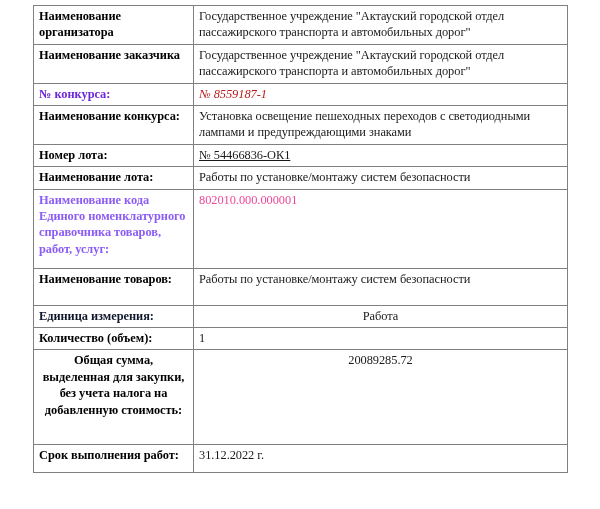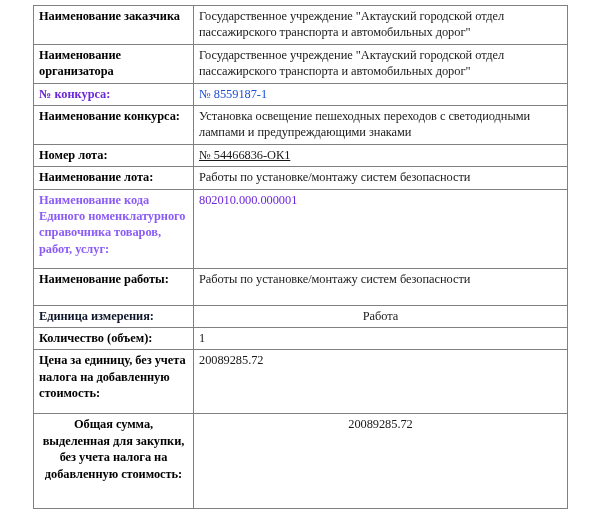--- a/index.html
+++ b/index.html
@@ -71,62 +71,58 @@
 <body>
 
 <div class="page" style="background: rgb(255, 255, 255);">
   <table class="doc-table">
     <colgroup>
       <col class="label-col">
       <col class="value-col">
     </colgroup>
     <tbody>
         <tr class="r-tall">
-          <td class="label" style="border-color: rgb(128, 128, 128); color: rgb(0, 0, 0);">Наименование заказчика</td>
+          <td class="label" style="border-color: rgb(128, 128, 128); color: rgb(0, 0, 0);">Наименование организатора</td>
           <td class="value" style="border-color: rgb(128, 128, 128); color: rgb(26, 26, 26);">Государственное учреждение "Актауский городской отдел пассажирского транспорта и автомобильных дорог"</td>
         </tr>
         <tr class="r-tall">
-          <td class="label" style="border-color: rgb(128, 128, 128); color: rgb(0, 0, 0);">Наименование организатора</td>
+          <td class="label" style="border-color: rgb(128, 128, 128); color: rgb(0, 0, 0);">Наименование заказчика</td>
           <td class="value" style="border-color: rgb(128, 128, 128); color: rgb(26, 26, 26);">Государственное учреждение "Актауский городской отдел пассажирского транспорта и автомобильных дорог"</td>
         </tr>
         <tr class="r-single">
           <td class="label" style="border-color: rgb(128, 128, 128); color: #6d28d9;">№ конкурса:</td>
-          <td class="value" style="border-color: rgb(128, 128, 128); color: #1d4ed8;">№ 8559187-1</td>
+          <td class="value" style="border-color: rgb(128, 128, 128); color: #b91c1c; font-style: italic;">№ 8559187-1</td>
         </tr>
         <tr class="r-tall">
           <td class="label" style="border-color: rgb(128, 128, 128); color: rgb(0, 0, 0);">Наименование конкурса:</td>
           <td class="value" style="border-color: rgb(128, 128, 128); color: rgb(26, 26, 26); font-family: Liberation Serif, serif;">Установка освещение пешеходных переходов с светодиодными лампами и предупреждающими знаками</td>
         </tr>
         <tr class="r-single">
           <td class="label" style="border-color: rgb(128, 128, 128); color: rgb(0, 0, 0);">Номер лота:</td>
           <td class="value" style="border-color: rgb(128, 128, 128); color: rgb(26, 26, 26); text-decoration: underline;">№ 54466836-ОК1</td>
         </tr>
         <tr class="r-single">
           <td class="label" style="border-color: rgb(128, 128, 128); color: rgb(0, 0, 0);">Наименование лота:</td>
           <td class="value" style="border-color: rgb(128, 128, 128); color: rgb(26, 26, 26);">Работы по установке/монтажу систем безопасности</td>
         </tr>
         <tr class="r-code">
           <td class="label" style="border-color: rgb(128, 128, 128); color: #8b5cf6;">Наименование кода Единого номенклатурного справочника товаров, работ, услуг:</td>
-          <td class="value" style="border-color: rgb(128, 128, 128); color: #6d28d9;">802010.000.000001</td>
+          <td class="value" style="border-color: rgb(128, 128, 128); color: #ec4899;">802010.000.000001</td>
         </tr>
         <tr class="r-tall">
-          <td class="label" style="border-color: rgb(128, 128, 128); color: rgb(0, 0, 0);">Наименование работы:</td>
+          <td class="label" style="border-color: rgb(128, 128, 128); color: rgb(0, 0, 0);">Наименование товаров:</td>
           <td class="value" style="border-color: rgb(128, 128, 128); color: rgb(26, 26, 26);">Работы по установке/монтажу систем безопасности</td>
         </tr>
         <tr class="r-single">
           <td class="label" style="border-color: rgb(128, 128, 128); color: #0f172a;">Единица измерения:</td>
           <td class="value" style="border-color: rgb(128, 128, 128); color: rgb(26, 26, 26); text-align: center;">Работа</td>
         </tr>
         <tr class="r-single">
           <td class="label" style="border-color: rgb(128, 128, 128); color: rgb(0, 0, 0);">Количество (объем):</td>
           <td class="value" style="border-color: rgb(128, 128, 128); color: rgb(26, 26, 26);">1</td>
-        </tr>
-        <tr class="r-price">
-          <td class="label" style="border-color: rgb(128, 128, 128); color: rgb(0, 0, 0);">Цена за единицу, без учета налога на добавленную стоимость:</td>
-          <td class="value" style="border-color: rgb(128, 128, 128); color: rgb(26, 26, 26);">20089285.72</td>
         </tr>
         <tr class="r-total">
           <td class="label" style="border-color: rgb(128, 128, 128); color: rgb(0, 0, 0);">Общая сумма, выделенная для закупки, без учета налога на добавленную стоимость:</td>
           <td class="value" style="border-color: rgb(128, 128, 128); color: rgb(26, 26, 26);">20089285.72</td>
         </tr>
         <tr class="r-cut">
           <td class="label" style="border-color: rgb(128, 128, 128); color: rgb(0, 0, 0);">Срок выполнения работ:</td>
           <td class="value" style="border-color: rgb(128, 128, 128); color: rgb(26, 26, 26);">31.12.2022 г.</td>
         </tr>
       </tbody>

